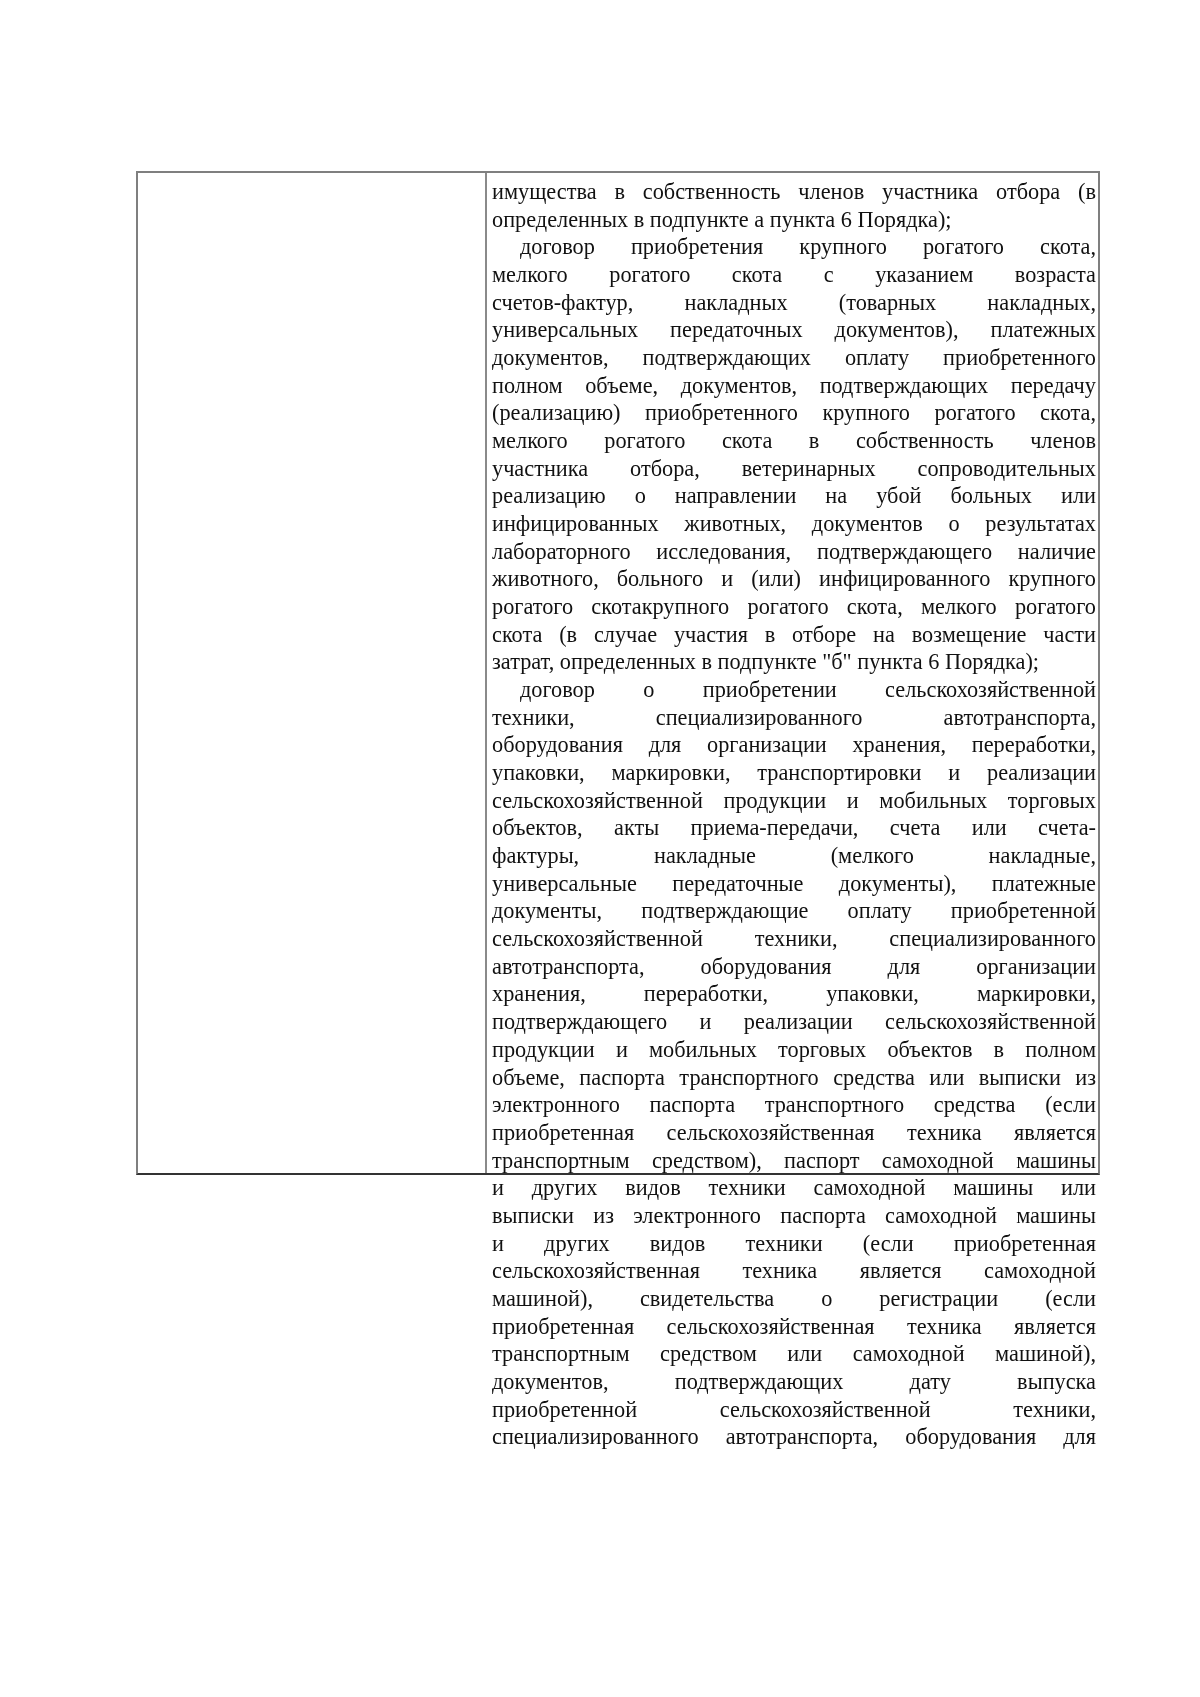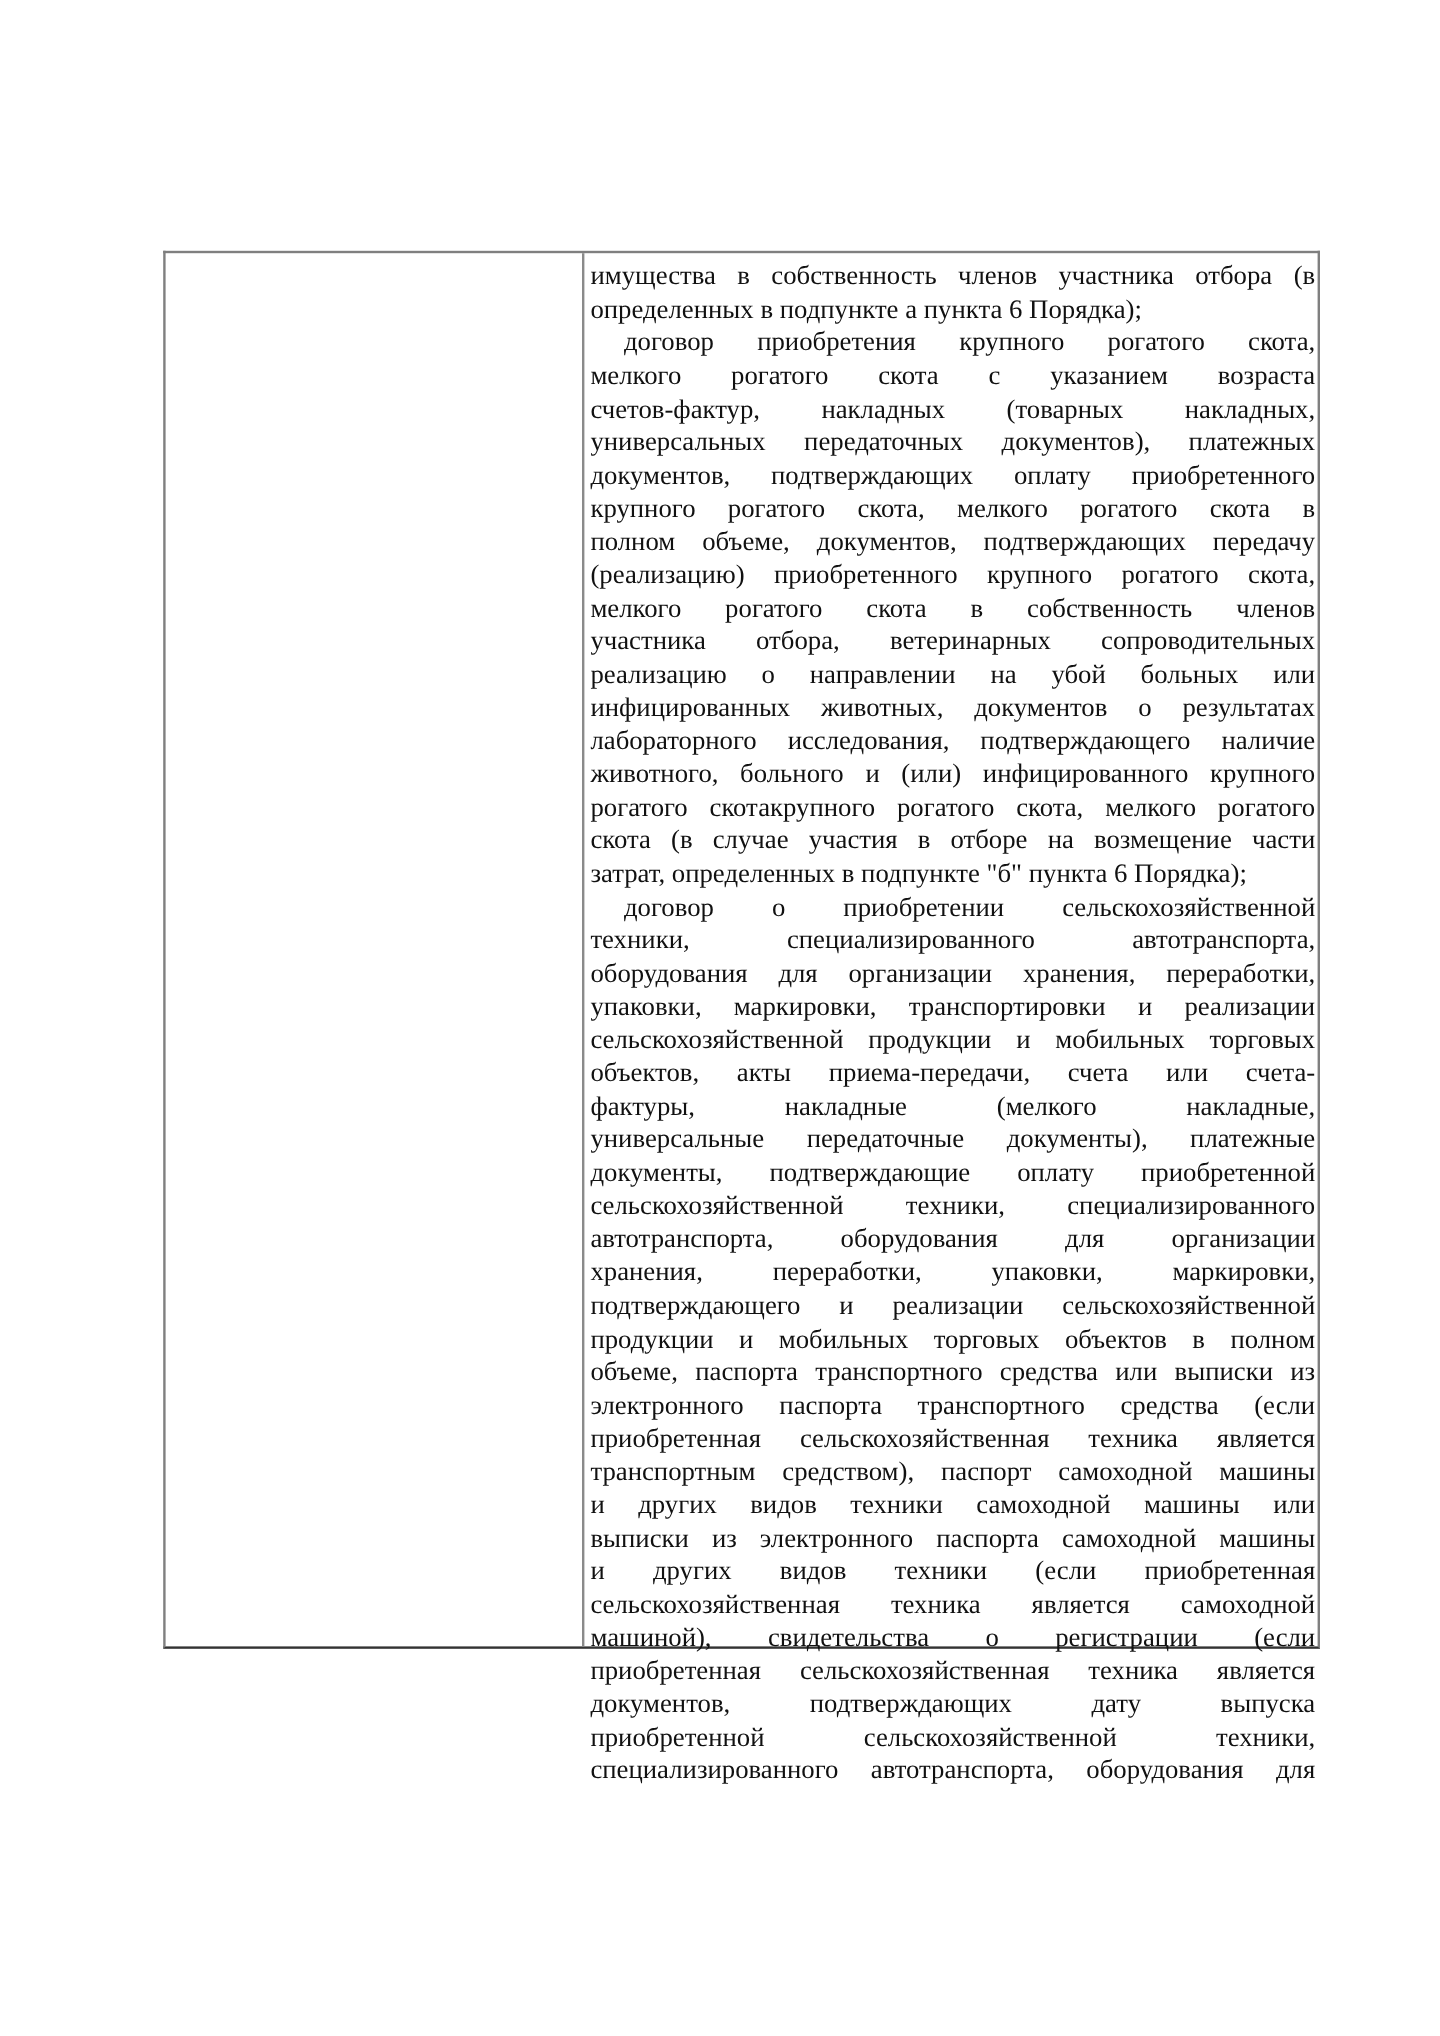--- a/index.html
+++ b/index.html
@@ -1,22 +1,21 @@
 <!DOCTYPE html>
 <html><head>
 <meta charset="utf-8">
 <style>
   html, body { margin: 0; padding: 0; background: #ffffff; }
   body { width: 1200px; height: 1697px; position: relative; overflow: hidden; }
   .page { position: absolute; left: 0; top: 0; width: 1200px; height: 1697px; background: #fff; }
   .table {
-    position: absolute; left: 136px; top: 171px; width: 964px; height: 1165px;
+    position: absolute; left: 136px; top: 171px; width: 964px; height: 1004px;
     border: 2px solid #7f7f7f; box-sizing: border-box;
     border-bottom-color: #333;
-    margin-top: 38px;
   }
   .col-left { position: absolute; left: 0; top: 0; width: 347px; height: 100%; }
   .divider { position: absolute; left: 347px; top: 0; width: 1.5px; height: 100%; background: #8a8a8a; }
   .col-right { position: absolute; left: 354px; top: 5px; width: 604px; }
   .line {
     font-family: "Liberation Serif", "DejaVu Serif", serif;
     font-size: 22.3px; line-height: 27.68px; height: 27.68px;
     color: #111; white-space: nowrap;
     text-align: justify; text-align-last: justify;
     overflow: visible;
@@ -32,21 +31,20 @@
     <div class="col-left"></div>
     <div class="divider"></div>
     <div class="col-right" id="right-cell">
         <div class="line">имущества в собственность членов участника отбора (в</div>
         <div class="line last">определенных в подпункте а пункта 6 Порядка);</div>
         <div class="line indent">договор приобретения крупного рогатого скота,</div>
         <div class="line">мелкого рогатого скота с указанием возраста</div>
         <div class="line">счетов-фактур, накладных (товарных накладных,</div>
         <div class="line">универсальных передаточных документов), платежных</div>
         <div class="line">документов, подтверждающих оплату приобретенного</div>
-        <div class="line">крупного рогатого скота, мелкого рогатого скота в</div>
         <div class="line">полном объеме, документов, подтверждающих передачу</div>
         <div class="line">(реализацию) приобретенного крупного рогатого скота,</div>
         <div class="line">мелкого рогатого скота в собственность членов</div>
         <div class="line">участника отбора, ветеринарных сопроводительных</div>
         <div class="line">реализацию о направлении на убой больных или</div>
         <div class="line">инфицированных животных, документов о результатах</div>
         <div class="line">лабораторного исследования, подтверждающего наличие</div>
         <div class="line">животного, больного и (или) инфицированного  крупного</div>
         <div class="line">рогатого скотакрупного рогатого скота, мелкого рогатого</div>
         <div class="line">скота (в случае участия в отборе на возмещение части</div>
@@ -68,18 +66,19 @@
         <div class="line">объеме, паспорта транспортного средства или выписки из</div>
         <div class="line">электронного паспорта транспортного средства (если</div>
         <div class="line">приобретенная сельскохозяйственная техника является</div>
         <div class="line">транспортным средством), паспорт самоходной машины</div>
         <div class="line">и других видов техники самоходной машины или</div>
         <div class="line">выписки из электронного паспорта самоходной машины</div>
         <div class="line">и других видов техники (если приобретенная</div>
         <div class="line">сельскохозяйственная техника является самоходной</div>
         <div class="line">машиной), свидетельства о регистрации (если</div>
         <div class="line">приобретенная сельскохозяйственная техника является</div>
+        <div class="line">транспортным средством или самоходной машиной),</div>
         <div class="line">документов, подтверждающих дату выпуска</div>
         <div class="line">приобретенной сельскохозяйственной техники,</div>
         <div class="line">специализированного автотранспорта, оборудования для</div>
       </div>
   </div>
 </div>
 
 </body></html>

